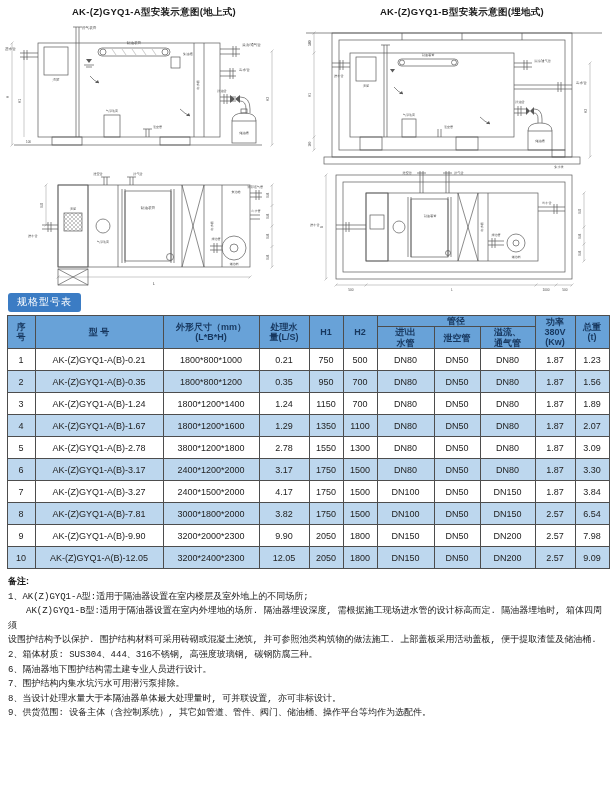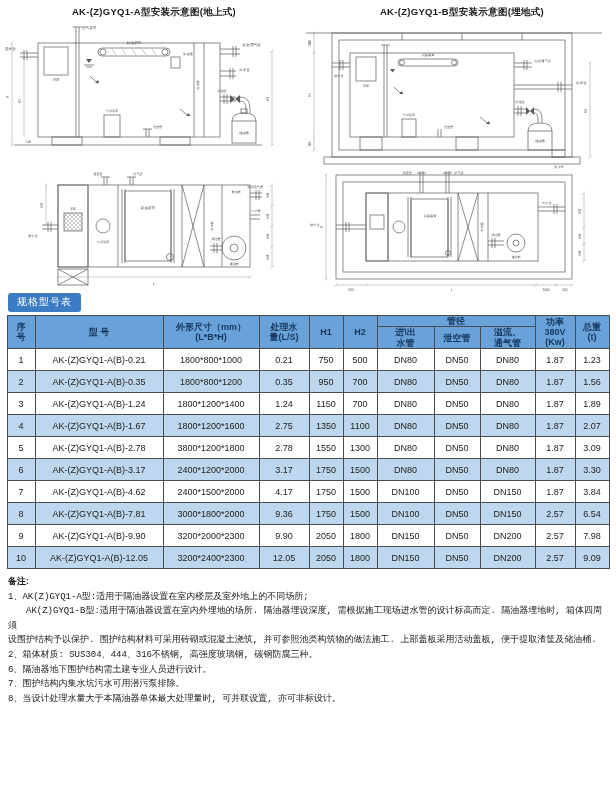--- a/index.html
+++ b/index.html
@@ -478,21 +478,21 @@
           <td>DN80</td>
           <td>DN50</td>
           <td>DN80</td>
           <td>1.87</td>
           <td>1.89</td>
         </tr>
         <tr>
           <td>4</td>
           <td>AK-(Z)GYQ1-A(B)-1.67</td>
           <td>1800*1200*1600</td>
-          <td>2.75</td>
+          <td>1.29</td>
           <td>1350</td>
           <td>1100</td>
           <td>DN80</td>
           <td>DN50</td>
           <td>DN80</td>
           <td>1.87</td>
           <td>2.07</td>
         </tr>
         <tr>
           <td>5</td>
@@ -515,36 +515,36 @@
           <td>1750</td>
           <td>1500</td>
           <td>DN80</td>
           <td>DN50</td>
           <td>DN80</td>
           <td>1.87</td>
           <td>3.30</td>
         </tr>
         <tr>
           <td>7</td>
-          <td>AK-(Z)GYQ1-A(B)-4.62</td>
+          <td>AK-(Z)GYQ1-A(B)-3.27</td>
           <td>2400*1500*2000</td>
           <td>4.17</td>
           <td>1750</td>
           <td>1500</td>
           <td>DN100</td>
           <td>DN50</td>
           <td>DN150</td>
           <td>1.87</td>
           <td>3.84</td>
         </tr>
         <tr>
           <td>8</td>
           <td>AK-(Z)GYQ1-A(B)-7.81</td>
           <td>3000*1800*2000</td>
-          <td>9.36</td>
+          <td>3.82</td>
           <td>1750</td>
           <td>1500</td>
           <td>DN100</td>
           <td>DN50</td>
           <td>DN150</td>
           <td>2.57</td>
           <td>6.54</td>
         </tr>
         <tr>
           <td>9</td>
@@ -578,16 +578,17 @@
   <div class="notes">
     <div class="notes-title">备注:</div>
     <div id="notes-list">
         <div class="note">1、AK(Z)GYQ1-A型:适用于隔油器设置在室内楼层及室外地上的不同场所;
 　　AK(Z)GYQ1-B型:适用于隔油器设置在室内外埋地的场所. 隔油器埋设深度, 需根据施工现场进水管的设计标高而定. 隔油器埋地时, 箱体四周须
 设围护结构予以保护. 围护结构材料可采用砖砌或混凝土浇筑, 并可参照池类构筑物的做法施工. 上部盖板采用活动盖板, 便于提取渣筐及储油桶.</div>
         <div class="note">2、箱体材质: SUS304、444、316不锈钢, 高强度玻璃钢, 碳钢防腐三种。</div>
         <div class="note">6、隔油器地下围护结构需土建专业人员进行设计。</div>
         <div class="note">7、围护结构内集水坑污水可用潜污泵排除。</div>
         <div class="note">8、当设计处理水量大于本隔油器单体最大处理量时, 可并联设置, 亦可非标设计。</div>
+        <div class="note">9、供货范围: 设备主体（含控制系统）, 其它如管道、管件、阀门、储油桶、操作平台等均作为选配件。</div>
       </div>
   </div>
 
 </div>
 
 </body></html>

